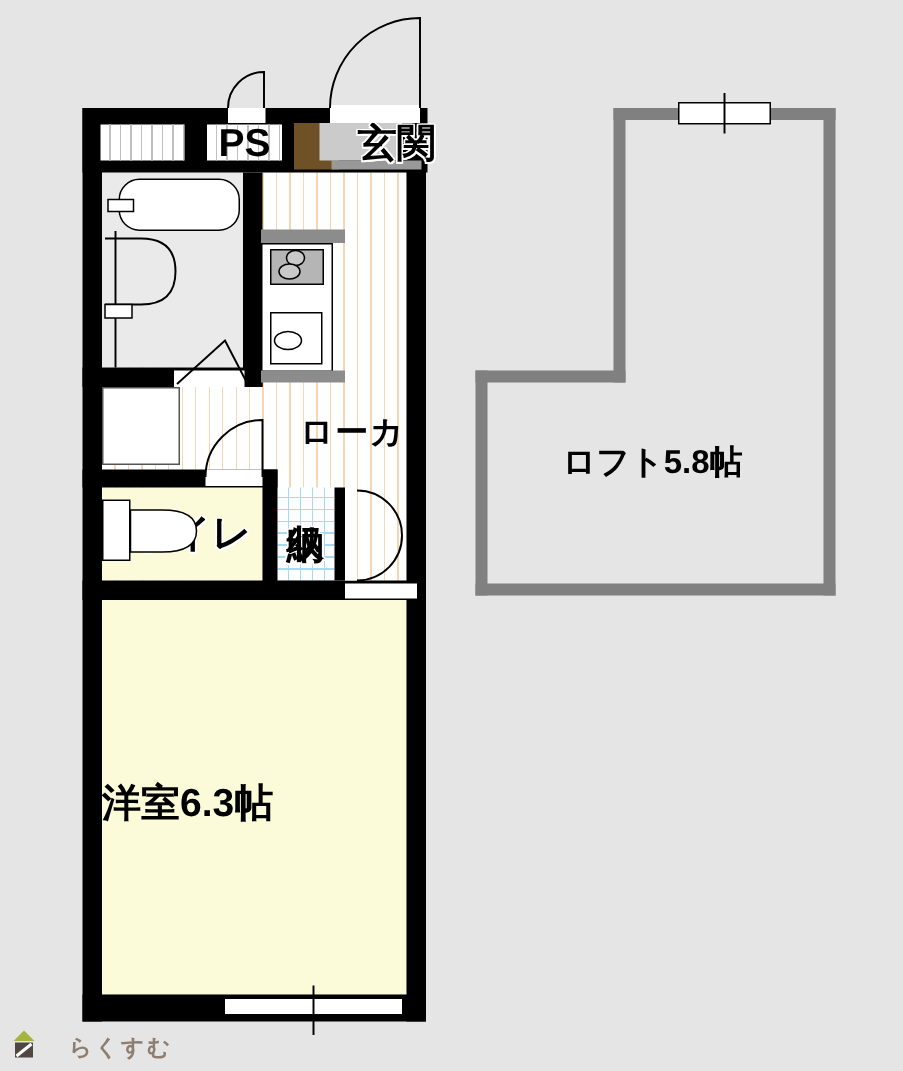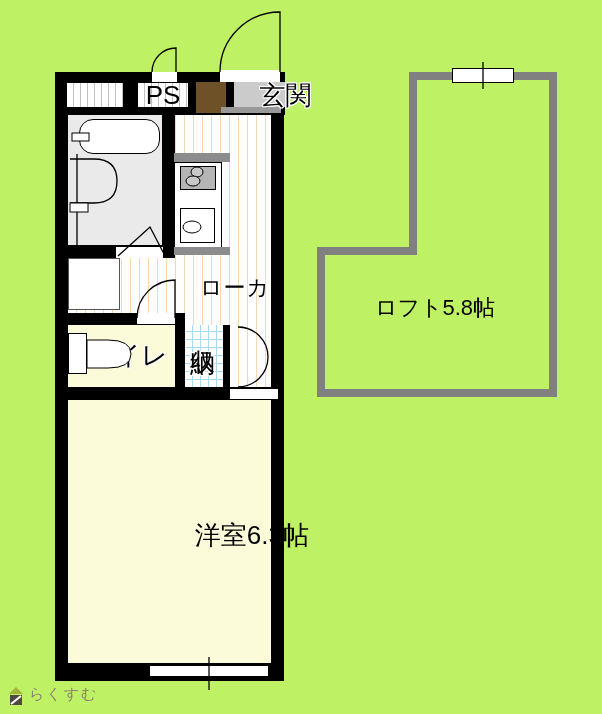--- a/index.html
+++ b/index.html
@@ -1,17 +1,17 @@
 <!DOCTYPE html>
 <html style="--wall: #000000; --loft-wall: #808080; --room-floor: #FBFAD9; --bath-floor: #EAEAEA; --corridor-stripe: #F5D7B2; --shaft-stripe: #C0C0C0; --storage-grid: #A9D9EE; --entrance-mat: #6E5126; --entrance-bg: #CBCBCB; --entrance-shadow: #999999; --counter: #8C8C8C; --stove: #B5B5B5; --brand-roof: #A3B53C; --brand-body: #514741; --brand-text: #8D7E71;"><head>
 <meta charset="utf-8">
 <style>
   html,body{margin:0;padding:0;background:#fff;}
   body{font-family:"Liberation Sans","DejaVu Sans",sans-serif;}
-  .canvas{position:relative;width:602px;height:714px;background:#bef264;overflow:hidden;}
+  .canvas{position:relative;width:602px;height:714px;background:#e5e5e5;overflow:hidden;font-weight:bold;}
   .abs{position:absolute;box-sizing:border-box;}
   .wall{background:var(--wall,#000);}
   .lwall{background:var(--loft-wall,#808080);}
   .corridor-floor{
     background-color:#fff;
     background-image:repeating-linear-gradient(90deg,transparent 0 8px,var(--corridor-stripe,#F5D7B2) 8px 9px);
   }
   .bath-floor{background:var(--bath-floor,#EAEAEA);}
   .room-floor{background:var(--room-floor,#FBFAD9);}
   .storage-floor{
@@ -23,21 +23,21 @@
   .shaft{
     background-color:#fff;
     background-image:repeating-linear-gradient(90deg,transparent 0 6px,var(--shaft-stripe,#C0C0C0) 6px 7px);
   }
   .white{background:#fff;}
   .label{color:#000;white-space:nowrap;line-height:1;}
   .halo{text-shadow:1px 0 0 #fff,-1px 0 0 #fff,0 1px 0 #fff,0 -1px 0 #fff,1px 1px 0 #fff,-1px -1px 0 #fff,1px -1px 0 #fff,-1px 1px 0 #fff;}
   .center-box{display:flex;align-items:center;justify-content:center;overflow:visible;}
   .vtext{writing-mode:vertical-rl;text-orientation:upright;letter-spacing:2px;}
   .overlay{position:absolute;left:0;top:0;pointer-events:none;}
-  .brand{position:absolute;left:8px;top:686px;display:flex;gap:5px;}
+  .brand{position:absolute;left:8px;top:686px;display:flex;align-items:flex-end;gap:22px;}
   .brand-text{font-size:15px;color:var(--brand-text,#8D7E71);letter-spacing:2px;line-height:1;}
 </style>
 </head>
 <body>
 
 <div class="canvas">
 
   <div class="abs corridor-floor" style="left:68px;top:115px;width:203px;height:285px;"></div>
   <div class="abs bath-floor" style="left:68px;top:115px;width:94px;height:130px;"></div>
   <div class="abs room-floor" style="left:68px;top:400px;width:203px;height:263px;"></div>
@@ -54,21 +54,21 @@
   <div class="abs wall" style="left:175px;top:313px;width:10px;height:84px;"></div>
   <div class="abs wall" style="left:223px;top:325px;width:7px;height:62px;"></div>
   <div class="abs wall" style="left:55px;top:387px;width:229px;height:13px;"></div>
 
   <div class="abs shaft" style="left:67px;top:83px;width:56px;height:24px;"></div>
   <div class="abs shaft center-box" style="left:138px;top:83px;width:50px;height:24px;">
     <span class="label" style="font-size:26px;">PS</span>
   </div>
   <div class="abs" style="left:196px;top:82px;width:30px;height:31px;background:var(--entrance-mat,#6E5126);"></div>
   <div class="abs" style="left:221px;top:107px;width:60px;height:6px;background:var(--entrance-shadow,#999);"></div>
-  <div class="abs center-box" style="left:234px;top:82px;width:55px;height:25px;background:var(--entrance-bg,#CBCBCB);padding-left:48px;">
+  <div class="abs center-box" style="left:213px;top:82px;width:55px;height:25px;background:var(--entrance-bg,#CBCBCB);padding-left:48px;">
     <span class="label halo" style="font-size:26px;">玄関</span>
   </div>
 
   <div class="abs white" style="left:152px;top:72px;width:25px;height:10px;"></div>
   <div class="abs white" style="left:220px;top:70px;width:60px;height:12px;"></div>
   <div class="abs white" style="left:116px;top:247px;width:47px;height:11px;"></div>
   <div class="abs white" style="left:137px;top:313px;width:38px;height:11px;"></div>
   <div class="abs white" style="left:230px;top:325px;width:8px;height:62px;"></div>
   <div class="abs white" style="left:230px;top:389px;width:48px;height:10px;"></div>
   <div class="abs white" style="left:150px;top:666px;width:118px;height:10px;"></div>
@@ -81,21 +81,21 @@
   <div class="abs white" style="left:180px;top:208px;width:35px;height:35px;border:1px solid #000;"></div>
   <div class="abs" style="left:174px;top:247px;width:56px;height:8px;background:var(--counter,#8C8C8C);"></div>
 
   <div class="abs white" style="left:79px;top:119px;width:81px;height:35px;border:1px solid #000;border-radius:14px;"></div>
 
   <div class="abs white" style="left:68px;top:333px;width:19px;height:41px;border:1px solid #000;"></div>
 
   <div class="abs label" style="left:200px;top:277px;font-size:22px;letter-spacing:1px;text-align:center;">ローカ</div>
   <div class="abs label halo" style="left:88px;top:342px;font-size:26px;">トイレ</div>
   <div class="abs label halo vtext" style="left:190px;top:329px;font-size:25px;">収納</div>
-  <div class="abs label" style="left:68px;top:522px;width:241px;text-align:right;font-size:26px;">洋室6.3帖</div>
+  <div class="abs label" style="left:68px;top:522px;width:241px;text-align:left;font-size:26px;">洋室6.3帖</div>
 
   <div class="abs lwall" style="left:409px;top:72px;width:148px;height:8px;"></div>
   <div class="abs lwall" style="left:549px;top:72px;width:8px;height:325px;"></div>
   <div class="abs lwall" style="left:317px;top:389px;width:240px;height:8px;"></div>
   <div class="abs lwall" style="left:409px;top:72px;width:8px;height:183px;"></div>
   <div class="abs lwall" style="left:317px;top:247px;width:100px;height:8px;"></div>
   <div class="abs lwall" style="left:317px;top:247px;width:8px;height:150px;"></div>
   <div class="abs white" style="left:452px;top:68px;width:62px;height:15px;border:1px solid #000;"></div>
   <div class="abs label" style="left:317px;top:297px;width:236px;text-align:center;font-size:22px;">ロフト5.8帖</div>
 

